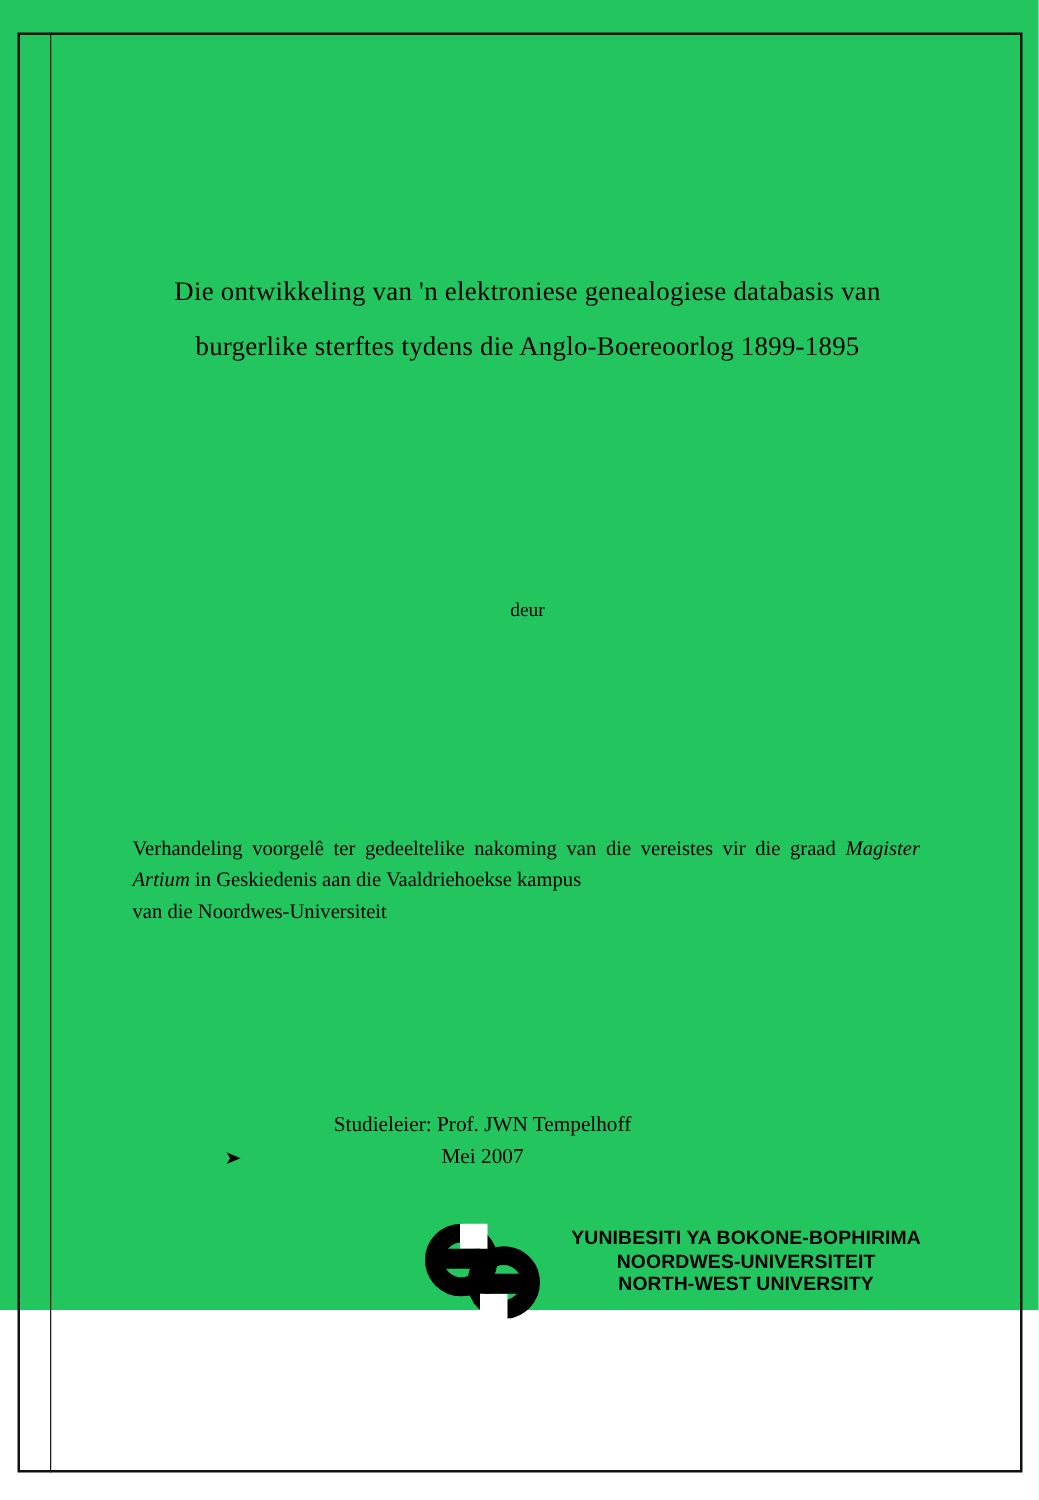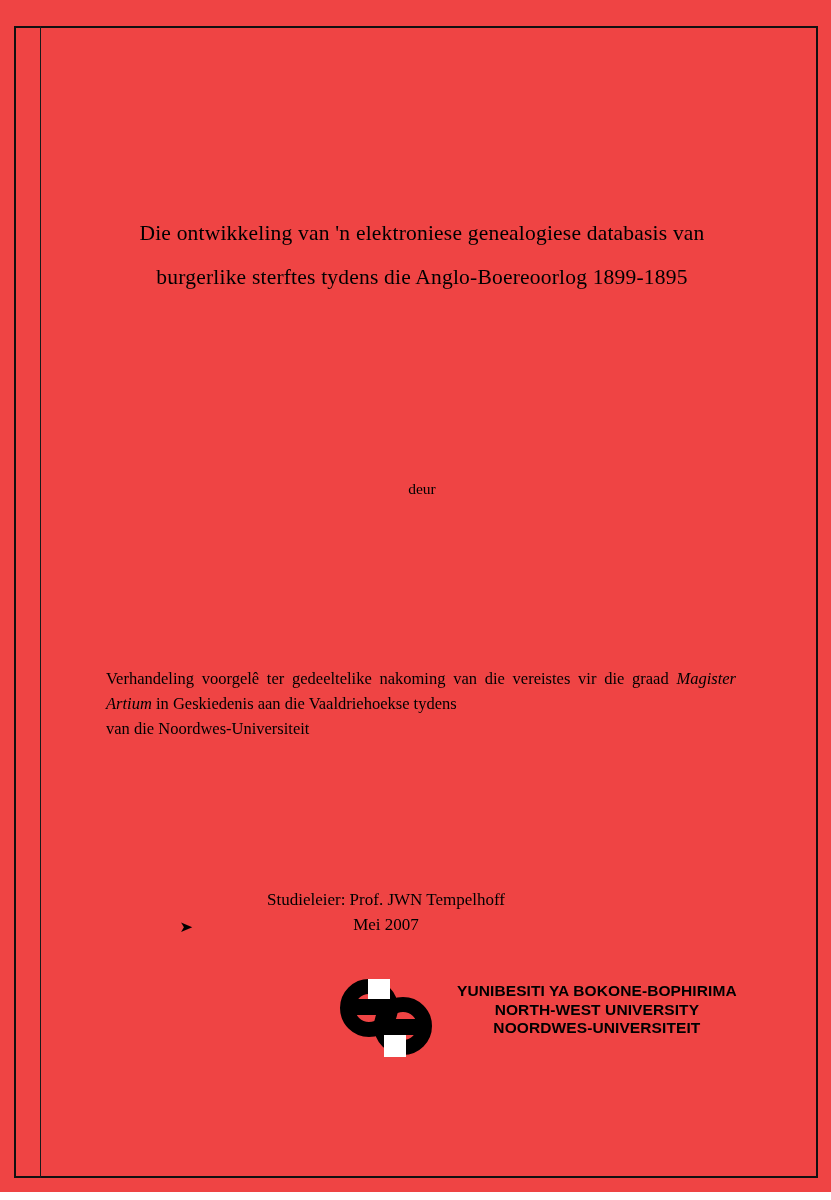--- a/index.html
+++ b/index.html
@@ -10,22 +10,22 @@
   body {
     width: 831px;
     height: 1200px;
     font-family: "Liberation Serif", serif;
     color: #000000;
     overflow: hidden;
   }
   .page {
     position: relative;
     width: 831px;
-    height: 1192px;
-    background: #ef4444;
+    height: 1048px;
+    background: #22c55e;
     box-sizing: border-box;
   }
   
   .scan-frame {
     position: absolute;
     left: 14px;
     top: 26px;
     width: 804px;
     height: 1152px;
     border: 2px solid #111111;
@@ -194,21 +194,21 @@
 
     <div class="title">
       <span class="line">Die ontwikkeling van 'n elektroniese genealogiese databasis van</span>
       <span class="line">burgerlike sterftes tydens die Anglo-Boereoorlog 1899-1895</span>
     </div>
 
     <div class="byline-deur">deur</div>
 
 
     <div class="blurb">
-      <span>Verhandeling voorgelê ter gedeeltelike nakoming van die vereistes vir die graad </span><em>Magister Artium</em><span> in Geskiedenis aan die Vaaldriehoekse tydens</span>
+      <span>Verhandeling voorgelê ter gedeeltelike nakoming van die vereistes vir die graad </span><em>Magister Artium</em><span> in Geskiedenis aan die Vaaldriehoekse kampus</span>
       <div class="last">van die Noordwes-Universiteit</div>
     </div>
 
     <div class="supervisor">
       <div>Studieleier: Prof. JWN Tempelhoff</div>
       <div class="date">
         <span>Mei 2007</span>
         <span class="date-mark">➤</span>
       </div>
     </div>
@@ -217,19 +217,19 @@
       <div class="logo-mark">
         <div class="ring left"></div>
         <div class="ring right"></div>
         <div class="notch-a"></div>
         <div class="notch-b"></div>
         <div class="bar-a"></div>
         <div class="bar-b"></div>
       </div>
       <div class="logo-text">
         <div>YUNIBESITI YA BOKONE-BOPHIRIMA</div>
+        <div>NOORDWES-UNIVERSITEIT</div>
         <div>NORTH-WEST UNIVERSITY</div>
-        <div>NOORDWES-UNIVERSITEIT</div>
       </div>
     </div>
 
   </div>
 </div>
 
 </body></html>

